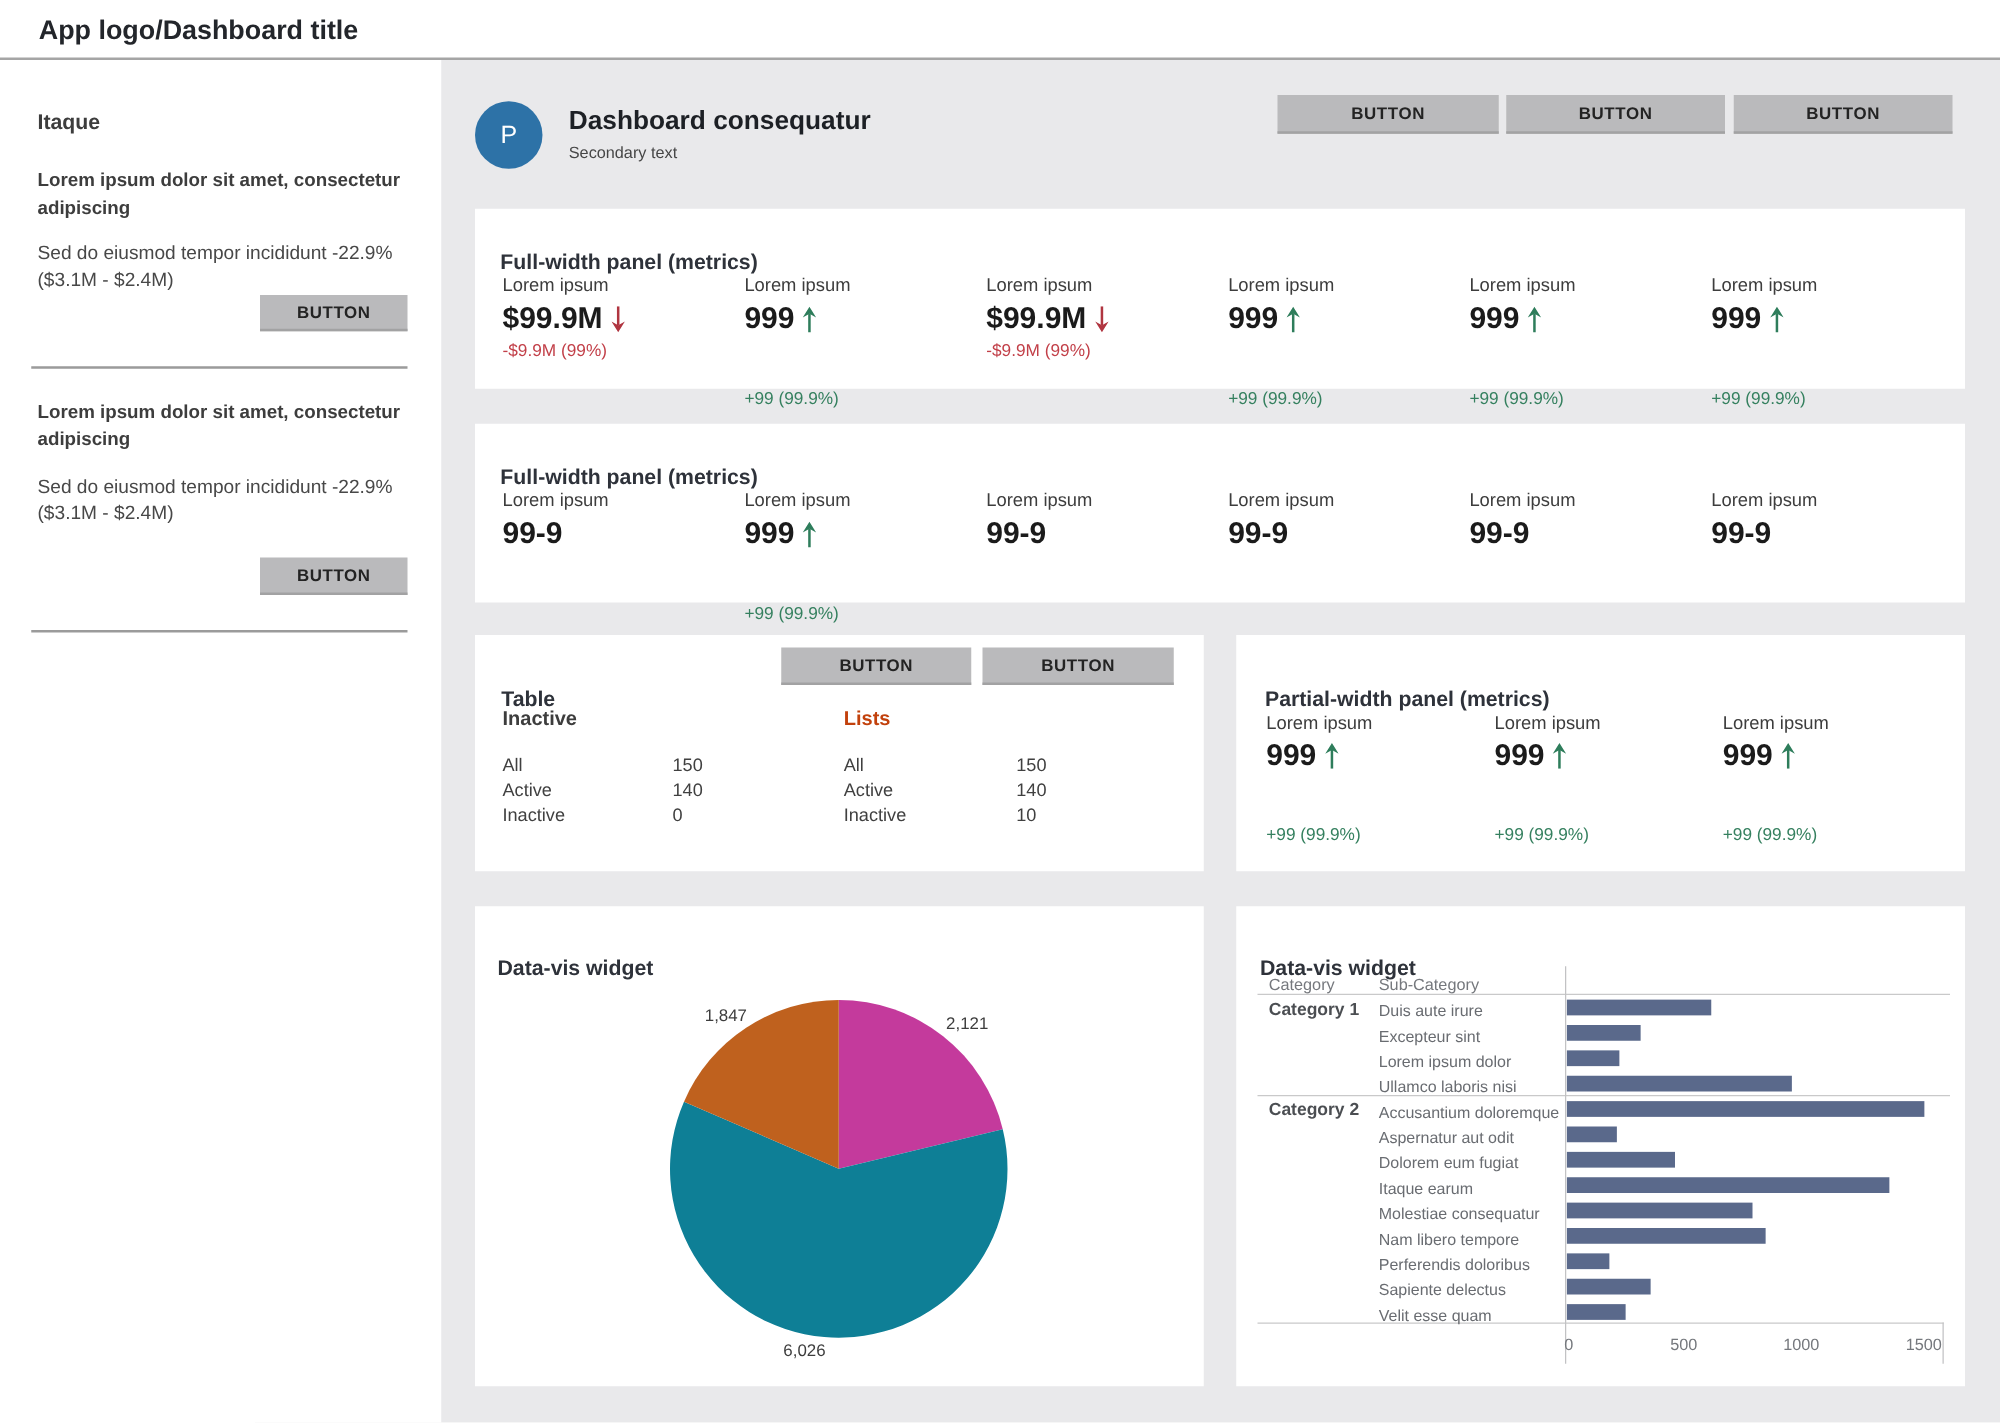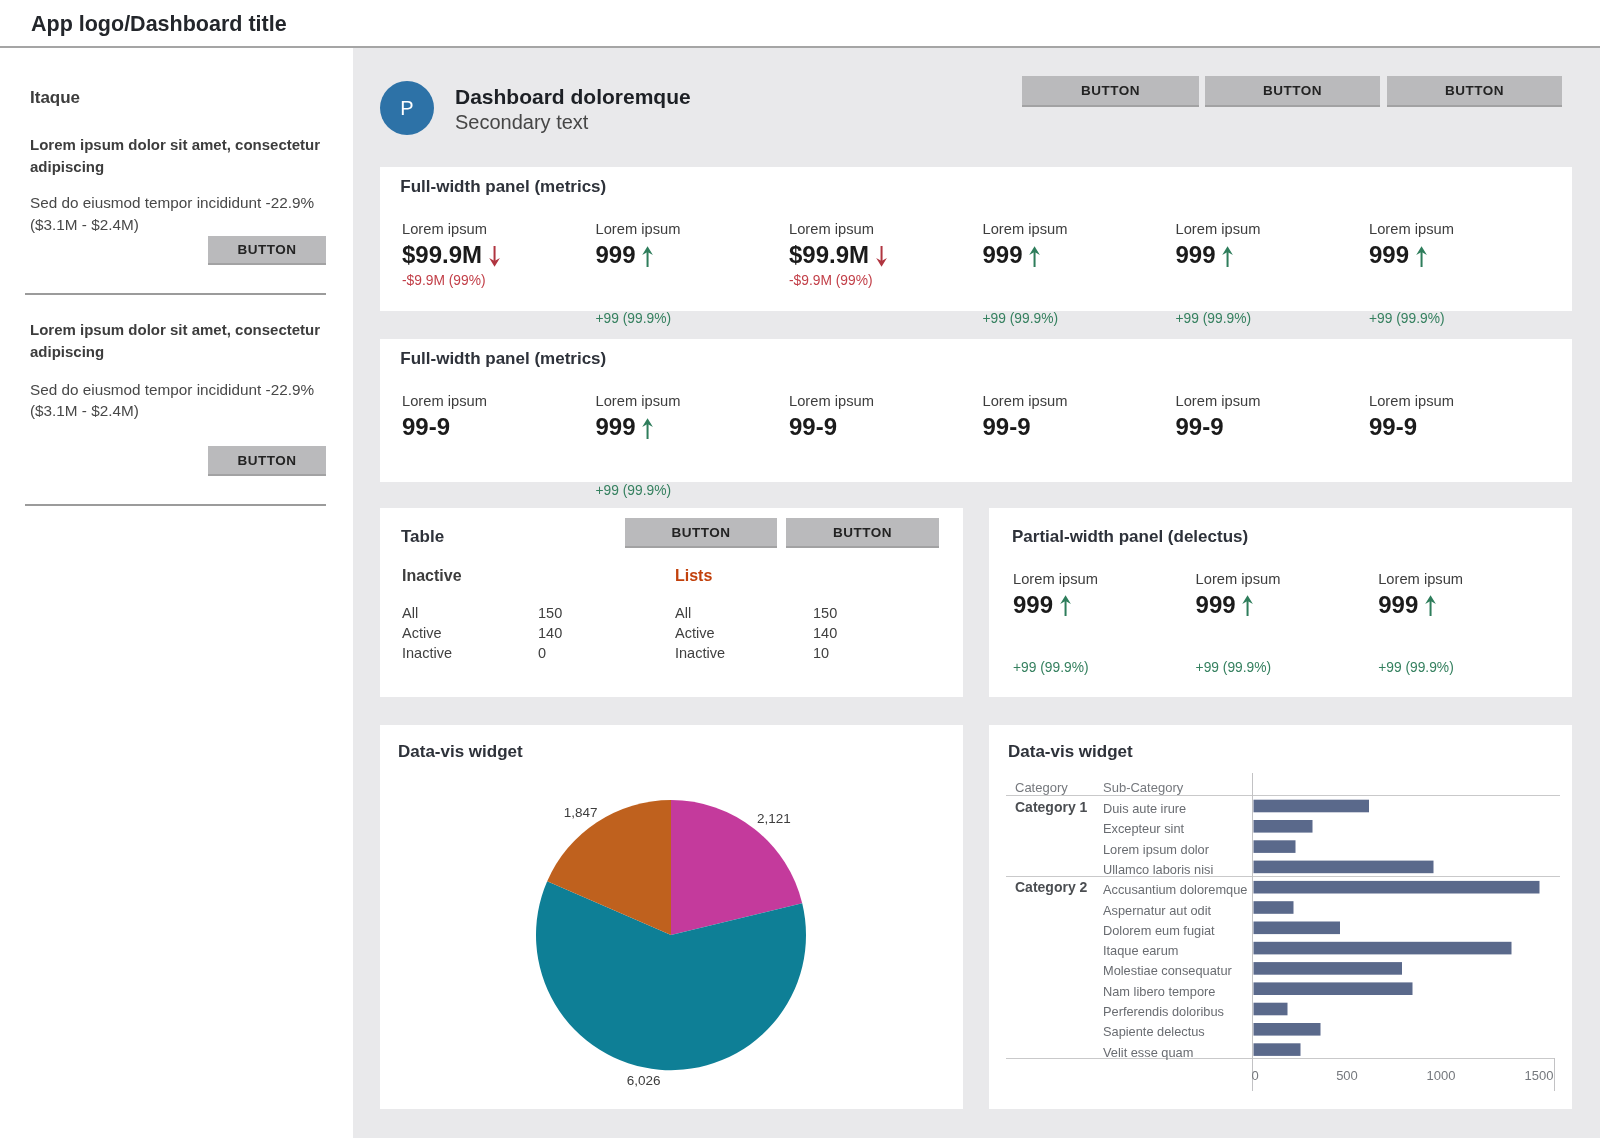--- a/index.html
+++ b/index.html
@@ -3,21 +3,21 @@
 <meta charset="utf-8">
 <style>
   * { margin:0; padding:0; box-sizing:border-box; }
   html,body { width:1600px; height:1138px; font-family:"Liberation Sans", sans-serif; background:#fff; position:relative; overflow:hidden; }
   .abs { position:absolute; }
   .topbar { position:absolute; left:0; top:0; width:1600px; height:48px; background:#fff; border-bottom:2px solid #a5a5a5; }
   .side { position:absolute; left:0; top:48px; width:353px; height:1090px; background:#fff; }
   .main { position:absolute; left:353px; top:48px; width:1247px; height:1090px; background:#e9e9eb; }
   .card { position:absolute; background:#fff; }
   .btn { position:absolute; background:#bababc; border-bottom:2px solid #a2a2a3; color:#232323; font-weight:bold; font-size:13.5px; letter-spacing:0.5px; display:flex; align-items:center; justify-content:center; }
-  .ctitle { position:absolute; font-size:17px; font-weight:bold; color:#2e323a; line-height:17px; white-space:nowrap; }
+  .ctitle { position:absolute; font-size:17px; font-weight:bold; color:#2e323a; line-height:17px; white-space:nowrap;margin-top:23px; }
   .mlabel { font-size:14.7px; color:#3d3d3d; line-height:14.7px; position:absolute; white-space:nowrap; }
   .mvalue { font-size:24px; font-weight:bold; color:#1b1b1b; line-height:24px; position:absolute; white-space:nowrap; }
   .msub { font-size:13.8px; line-height:13.8px; position:absolute; white-space:nowrap; }
   .red { color:#c23f48;text-align:center; }
   .green { color:#35805f;margin-top:38px; }
   .ar { display:inline-block; vertical-align:-3.5px; margin-left:0; }
   
 </style>
 </head>
 <body>
@@ -33,22 +33,22 @@
   <div class="abs" style="left:25px; top:244.5px; width:301px; border-top:2px solid #9b9b9b;"></div>
   <div class="abs" style="left:30px; top:271.4px; width:296px; font-size:15px; font-weight:bold; color:#3d3d3d; line-height:21.5px;">Lorem ipsum dolor sit amet, consectetur adipiscing</div>
   <div class="abs" style="left:30px; top:330.9px; width:292px; font-size:15.3px; color:#484848; line-height:21.5px;">Sed do eiusmod tempor incididunt -22.9% ($3.1M - $2.4M)</div>
   <div class="btn" style="left:208px; top:398px; width:118px; height:30px;">BUTTON</div>
   <div class="abs" style="left:25px; top:455.7px; width:301px; border-top:2px solid #9b9b9b;"></div>
 </div>
 
 <div class="main"></div>
 
 <div class="abs" style="left:380px; top:81px; width:54px; height:54px; border-radius:50%; background:#2d72a7; color:#fff; display:flex; align-items:center; justify-content:center; font-size:20px;">P</div>
-<div class="abs" style="left:455px; top:85.7px; font-size:21px; font-weight:bold; color:#1d2025; line-height:21px;">Dashboard doloremque</div>
-<div class="abs" style="left:455px; top:114.7px; font-size:20px; color:#464646; line-height:14.7px;">Secondary text</div>
+<div class="abs" style="left:455px; top:85.7px; font-size:21px; font-weight:bold; color:#1d2025; line-height:21px;">Dashboard consequatur</div>
+<div class="abs" style="left:455px; top:114.7px; font-size:13px; color:#464646; line-height:14.7px;">Secondary text</div>
 <div class="btn" style="left:1022px; top:76px; width:177px; height:31px;">BUTTON</div>
 <div class="btn" style="left:1205px; top:76px; width:175px; height:31px;">BUTTON</div>
 <div class="btn" style="left:1387px; top:76px; width:175px; height:31px;">BUTTON</div>
 
 <div class="card" style="left:380px; top:167px; width:1192px; height:144px;">
   <div class="ctitle" style="left:20.3px; top:10.6px;">Full-width panel (metrics)</div>
   <div class="mlabel" style="left:22px; top:54.8px;">Lorem ipsum</div>
   <div class="mvalue" style="left:22px; top:76.4px;">$99.9M <svg class="ar" width="11" height="21" viewBox="0 0 11 21">
         <rect x="4.55" y="0" width="2" height="15" fill="#b03540"></rect>
         <path d="M5.55 20.7 L10.9 12.1 L5.55 15.1 L0.2 12.1 Z" fill="#b03540"></path>
@@ -112,21 +112,21 @@
   <div class="btn" style="left:406px; top:10px; width:153px; height:30px;">BUTTON</div>
   <div class="abs" style="left:22px; top:59.5px; font-size:16px; font-weight:bold; color:#3d3d3d; line-height:16px;">Inactive</div>
   <div class="abs" style="left:295px; top:59.5px; font-size:16px; font-weight:bold; color:#c2410c; line-height:16px;">Lists</div>
   <div class="abs" style="left:22px; top:94.8px; font-size:14.5px; color:#404040; line-height:20px;">All<br>Active<br>Inactive</div>
   <div class="abs" style="left:158px; top:94.8px; font-size:14.5px; color:#404040; line-height:20px;">150<br>140<br>0</div>
   <div class="abs" style="left:295px; top:94.8px; font-size:14.5px; color:#404040; line-height:20px;">All<br>Active<br>Inactive</div>
   <div class="abs" style="left:433px; top:94.8px; font-size:14.5px; color:#404040; line-height:20px;">150<br>140<br>10</div>
 </div>
 
 <div class="card" style="left:989px; top:508px; width:583px; height:189px;">
-  <div class="ctitle" style="left:23px; top:20.3px;">Partial-width panel (delectus)</div>
+  <div class="ctitle" style="left:23px; top:20.3px;">Partial-width panel (metrics)</div>
   <div class="mlabel" style="left:24px; top:63.7px;">Lorem ipsum</div>
   <div class="mvalue" style="left:24px; top:84.9px;">999 <svg class="ar" width="11" height="21" viewBox="0 0 11 21">
         <rect x="4.55" y="6" width="2" height="15" fill="#2e7d5b"></rect>
         <path d="M5.55 0.3 L10.9 8.9 L5.55 5.9 L0.2 8.9 Z" fill="#2e7d5b"></path>
       </svg></div>
   <div class="msub green" style="left:24px; top:115px;">+99 (99.9%)</div>
   <div class="mlabel" style="left:206.6px; top:63.7px;">Lorem ipsum</div>
   <div class="mvalue" style="left:206.6px; top:84.9px;">999 <svg class="ar" width="11" height="21" viewBox="0 0 11 21">
         <rect x="4.55" y="6" width="2" height="15" fill="#2e7d5b"></rect>
         <path d="M5.55 0.3 L10.9 8.9 L5.55 5.9 L0.2 8.9 Z" fill="#2e7d5b"></path>

